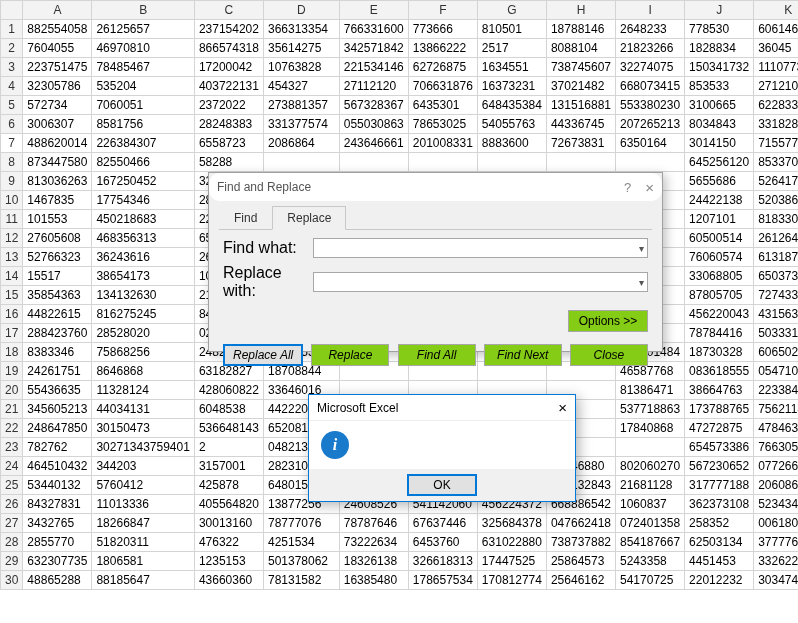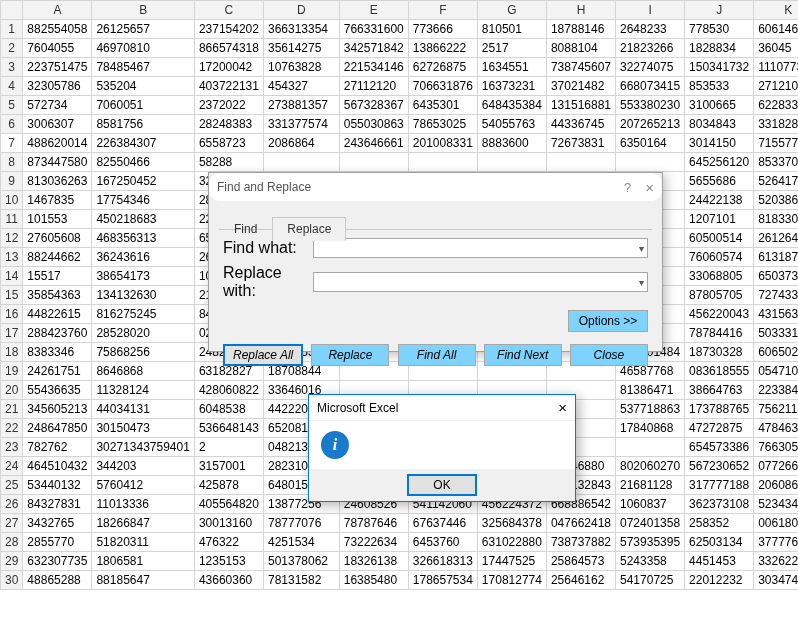--- a/index.html
+++ b/index.html
@@ -65,21 +65,21 @@
     border-bottom: 1px solid #c8c8c8;
   }
   .tab {
     padding: 4px 14px;
     font-size: 12px;
     color: #333;
     cursor: pointer;
     border: 1px solid transparent;
     border-bottom: none;
     position: relative;
-    top: 12px;
+    top: 1px;
   }
   .tab.active {
     background: #f0f0f0;
     border-color: #c8c8c8;
     border-bottom: 1px solid #f0f0f0;
   }
   .form-area { padding: 8px 14px 2px 14px; }
   .form-row { display:flex; align-items:center; margin-bottom:6px; }
   .form-row label { width: 90px; font-size:16px; }
   .form-row .combo {
@@ -91,21 +91,21 @@
     align-items:center;
     justify-content:flex-end;
     padding-right:3px;
   }
   .combo .chev { color:#555; font-size:10px; }
   .options-row { display:flex; justify-content:flex-end; padding: 2px 14px 6px; }
   .btn {
     min-width: 80px;
     height: 22px;
     border: 1px solid #a7a7a7;
-    background: #7dd3fc;
+    background: #84cc16;
     font-size: 12px;
     cursor: pointer;
     display:inline-flex; align-items:center; justify-content:center;
     padding: 0 8px;
   }
   .dlg-buttons {
     display:flex;
     gap: 8px;
     padding: 6px 14px 10px 14px;
     justify-content: space-between;
@@ -340,21 +340,21 @@
         <td></td>
         <td></td>
         <td></td>
         <td></td>
         <td></td>
         <td>60500514</td>
         <td>261264461</td>
       </tr>
       <tr>
         <th class="rowhdr">13</th>
-        <td>88244662</td>
+        <td>52766323</td>
         <td>36243616</td>
         <td>26403</td>
         <td></td>
         <td></td>
         <td></td>
         <td></td>
         <td></td>
         <td></td>
         <td>76060574</td>
         <td>61318736</td>
@@ -558,21 +558,21 @@
       <tr>
         <th class="rowhdr">28</th>
         <td>2855770</td>
         <td>51820311</td>
         <td>476322</td>
         <td>4251534</td>
         <td>73222634</td>
         <td>6453760</td>
         <td>631022880</td>
         <td>738737882</td>
-        <td>573935395</td>
+        <td>854187667</td>
         <td>62503134</td>
         <td>3777760</td>
       </tr>
       <tr>
         <th class="rowhdr">29</th>
         <td>632307735</td>
         <td>1806581</td>
         <td>1235153</td>
         <td>501378062</td>
         <td>18326138</td>

